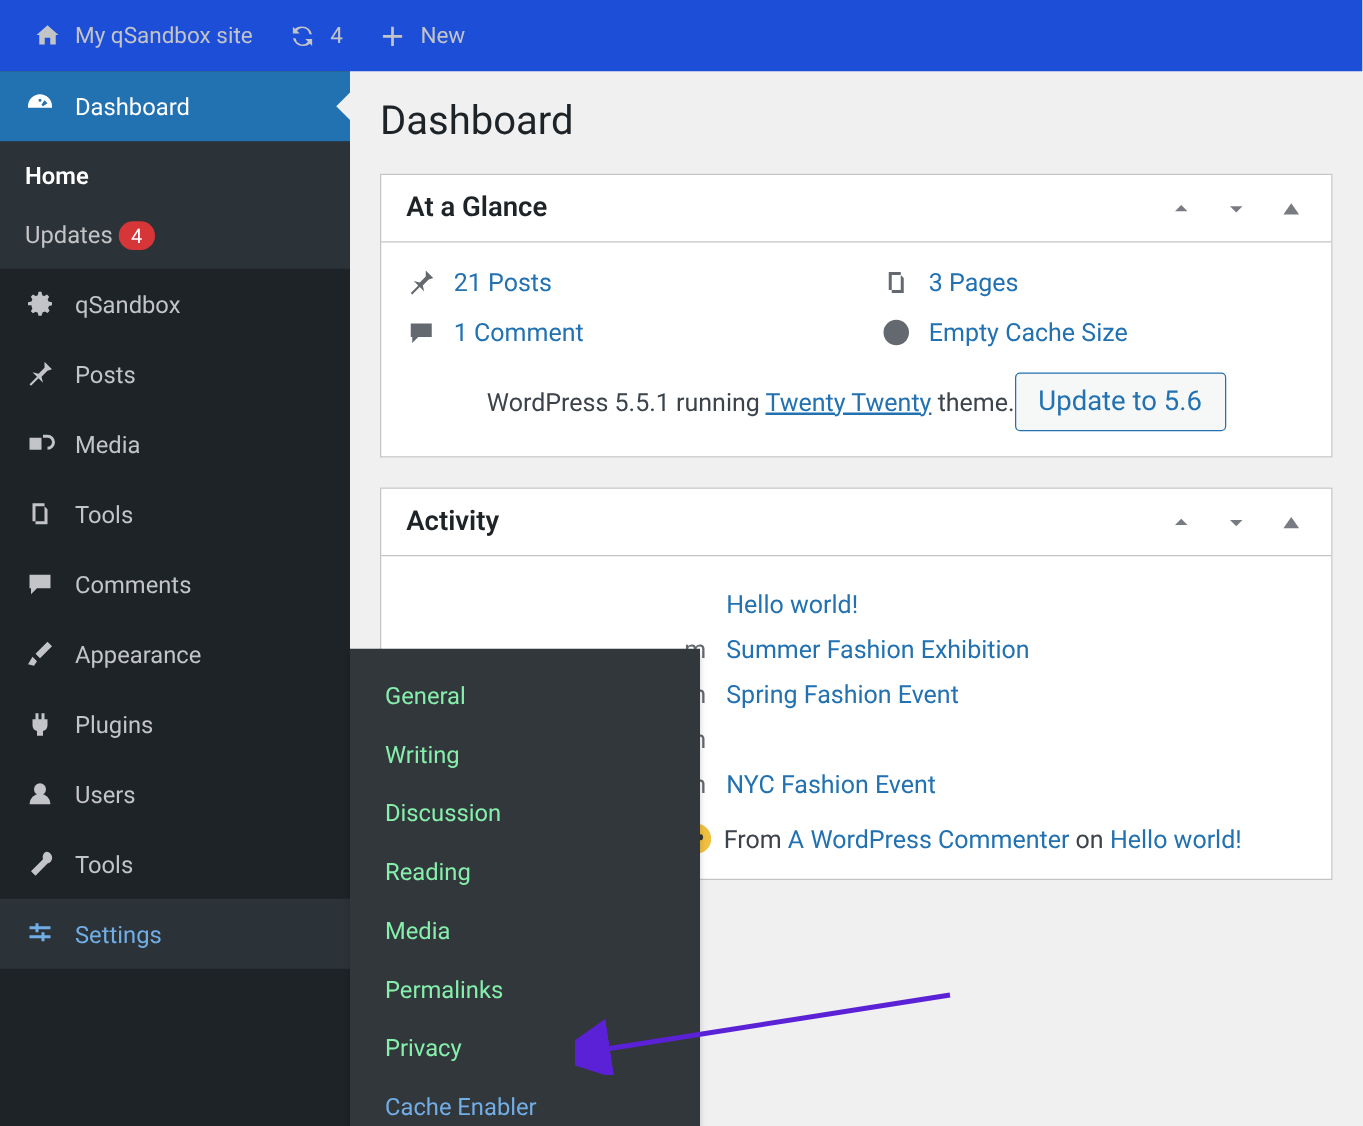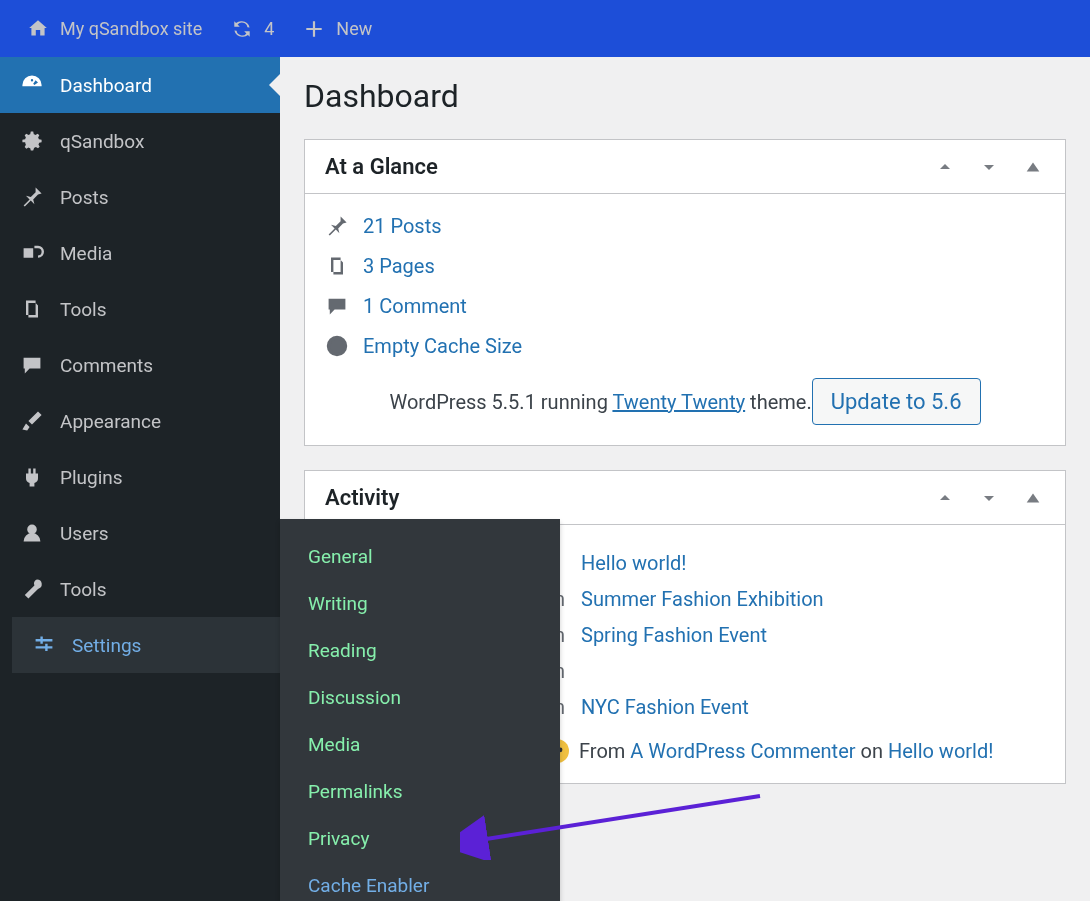--- a/index.html
+++ b/index.html
@@ -7,37 +7,37 @@
 
 .toolbar { background: #1d4ed8; height: 57px; display: flex; align-items: center; padding: 0 12px; color: #c3c4c7; font-size: 18px; }
 .toolbar-item { display: flex; align-items: center; gap: 10px; padding: 0 14px; cursor: pointer; }
 
 .layout { display: flex; height: calc(100% - 57px); }
 
 .sidebar { width: 280px; background: #1d2327; color: #c3c4c7; font-size: 19px; }
 .menu-item { display: flex; align-items: center; gap: 16px; padding: 16px 20px; cursor: pointer; position: relative; }
 .menu-item.active { background: #2271b1; color: #fff; }
 .menu-item.active::after { content: ''; position: absolute; right: -1px; top: 50%; transform: translateY(-50%); border: 12px solid transparent; border-right-color: #f0f0f1; }
-.menu-item.hover-settings { color: #72aee6; background: #2c3338; margin-left: 12px; }
+.menu-item.hover-settings { color: #72aee6; background: #2c3338; }
 .submenu { background: #2c3338; padding: 4px 0; }
 .submenu-item { padding: 12px 20px 12px 20px; cursor: pointer; font-size: 19px; color: #fff; }
 .submenu-item.current { color: #fff; font-weight: 600; }
 .submenu-item.dim { color: #c3c4c7; }
 .badge { background: #d63638; color: #fff; border-radius: 12px; padding: 2px 10px; font-size: 16px; }
 
 .content { flex: 1; padding: 20px 24px; overflow: hidden; }
 .page-title { font-size: 32px; font-weight: 400; color: #1d2327; margin-bottom: 24px; }
 
 .panel { background: #fff; border: 1px solid #c3c4c7; margin-bottom: 24px; }
 .panel-header { display: flex; align-items: center; justify-content: space-between; padding: 14px 20px; border-bottom: 1px solid #c3c4c7; }
 .panel-title { font-size: 22px; font-weight: 600; color: #1d2327; }
 .panel-controls { display: flex; gap: 20px; color: #787c82; }
 .panel-body { padding: 20px; }
 
-.glance-grid { display: grid; grid-template-columns: 1fr; gap: 16px 40px; margin-bottom: 20px; }
+.glance-grid { display: grid; grid-template-columns: 1fr 1fr; gap: 16px 40px; margin-bottom: 20px; }
 .glance-item { display: flex; align-items: center; gap: 14px; color: #646970; font-size: 20px; }
 .glance-item a { color: #2271b1; text-decoration: none; }
 .glance-text { font-size: 20px; color: #3c434a; }
 .glance-text a { color: #2271b1; }
 
 .btn { border: 1px solid #2271b1; background: #f6f7f7; color: #2271b1; padding: 10px 18px; border-radius: 4px; font-size: 22px; cursor: pointer; }
 .wp-row { display: flex; align-items: center; justify-content: center; }
 
 .activity-item { display: flex; gap: 16px; padding: 6px 0; font-size: 20px; }
 .activity-time { color: #646970; min-width: 20px; text-align: right; }
@@ -86,20 +86,27 @@
 
 <div class="layout">
   <div class="sidebar">
     <div class="menu-item active">
       <span class="icon">
           <svg viewBox="0 0 20 20" width="24" height="24">
             <path d="M10 2a8 8 0 0 1 8 8v1H2v-1a8 8 0 0 1 8-8zm0 3a1 1 0 1 0 0 2 1 1 0 0 0 0-2zm3 1l-2 3 1 1 3-2z"></path>
           </svg>
         </span>
       <span>Dashboard</span>
+    </div>
+    <div class="submenu">
+      <div class="submenu-item current">Home</div>
+      <div class="submenu-item dim">
+        <span>Updates</span>
+        <span class="badge">4</span>
+      </div>
     </div>
     <div class="menu-item">
       <span class="icon">
           <svg viewBox="0 0 20 20" width="24" height="24">
             <path d="M10 6a4 4 0 1 1 0 8 4 4 0 0 1 0-8zm8 3v2l-2 .5a6 6 0 0 1-.6 1.4l1 1.8-1.4 1.4-1.8-1a6 6 0 0 1-1.4.6L11 18H9l-.5-2a6 6 0 0 1-1.4-.6l-1.8 1-1.4-1.4 1-1.8A6 6 0 0 1 4.3 11L2 11V9l2.3-.5a6 6 0 0 1 .6-1.4l-1-1.8L5.3 3.9l1.8 1a6 6 0 0 1 1.4-.6L9 2h2l.5 2.3a6 6 0 0 1 1.4.6l1.8-1 1.4 1.4-1 1.8a6 6 0 0 1 .6 1.4z"></path>
           </svg>
         </span>
       <span>qSandbox</span>
     </div>
     <div class="menu-item">
@@ -300,22 +307,22 @@
           </span>
         </div>
       </div>
     </div>
   </div>
 </div>
 
 <div class="flyout">
   <div class="flyout-item">General</div>
   <div class="flyout-item">Writing</div>
+  <div class="flyout-item">Discussion</div>
   <div class="flyout-item">Reading</div>
-  <div class="flyout-item">Discussion</div>
   <div class="flyout-item">Media</div>
   <div class="flyout-item">Permalinks</div>
   <div class="flyout-item">Privacy</div>
   <div class="flyout-item highlight">Cache Enabler</div>
 </div>
 
 <svg class="arrow" width="310" height="70">
   <defs>
       <marker id="ah" markerWidth="12" markerHeight="12" refX="2" refY="6" orient="auto">
         <path d="M0,0 L12,6 L0,12 z" fill="#5b21d6"></path>

